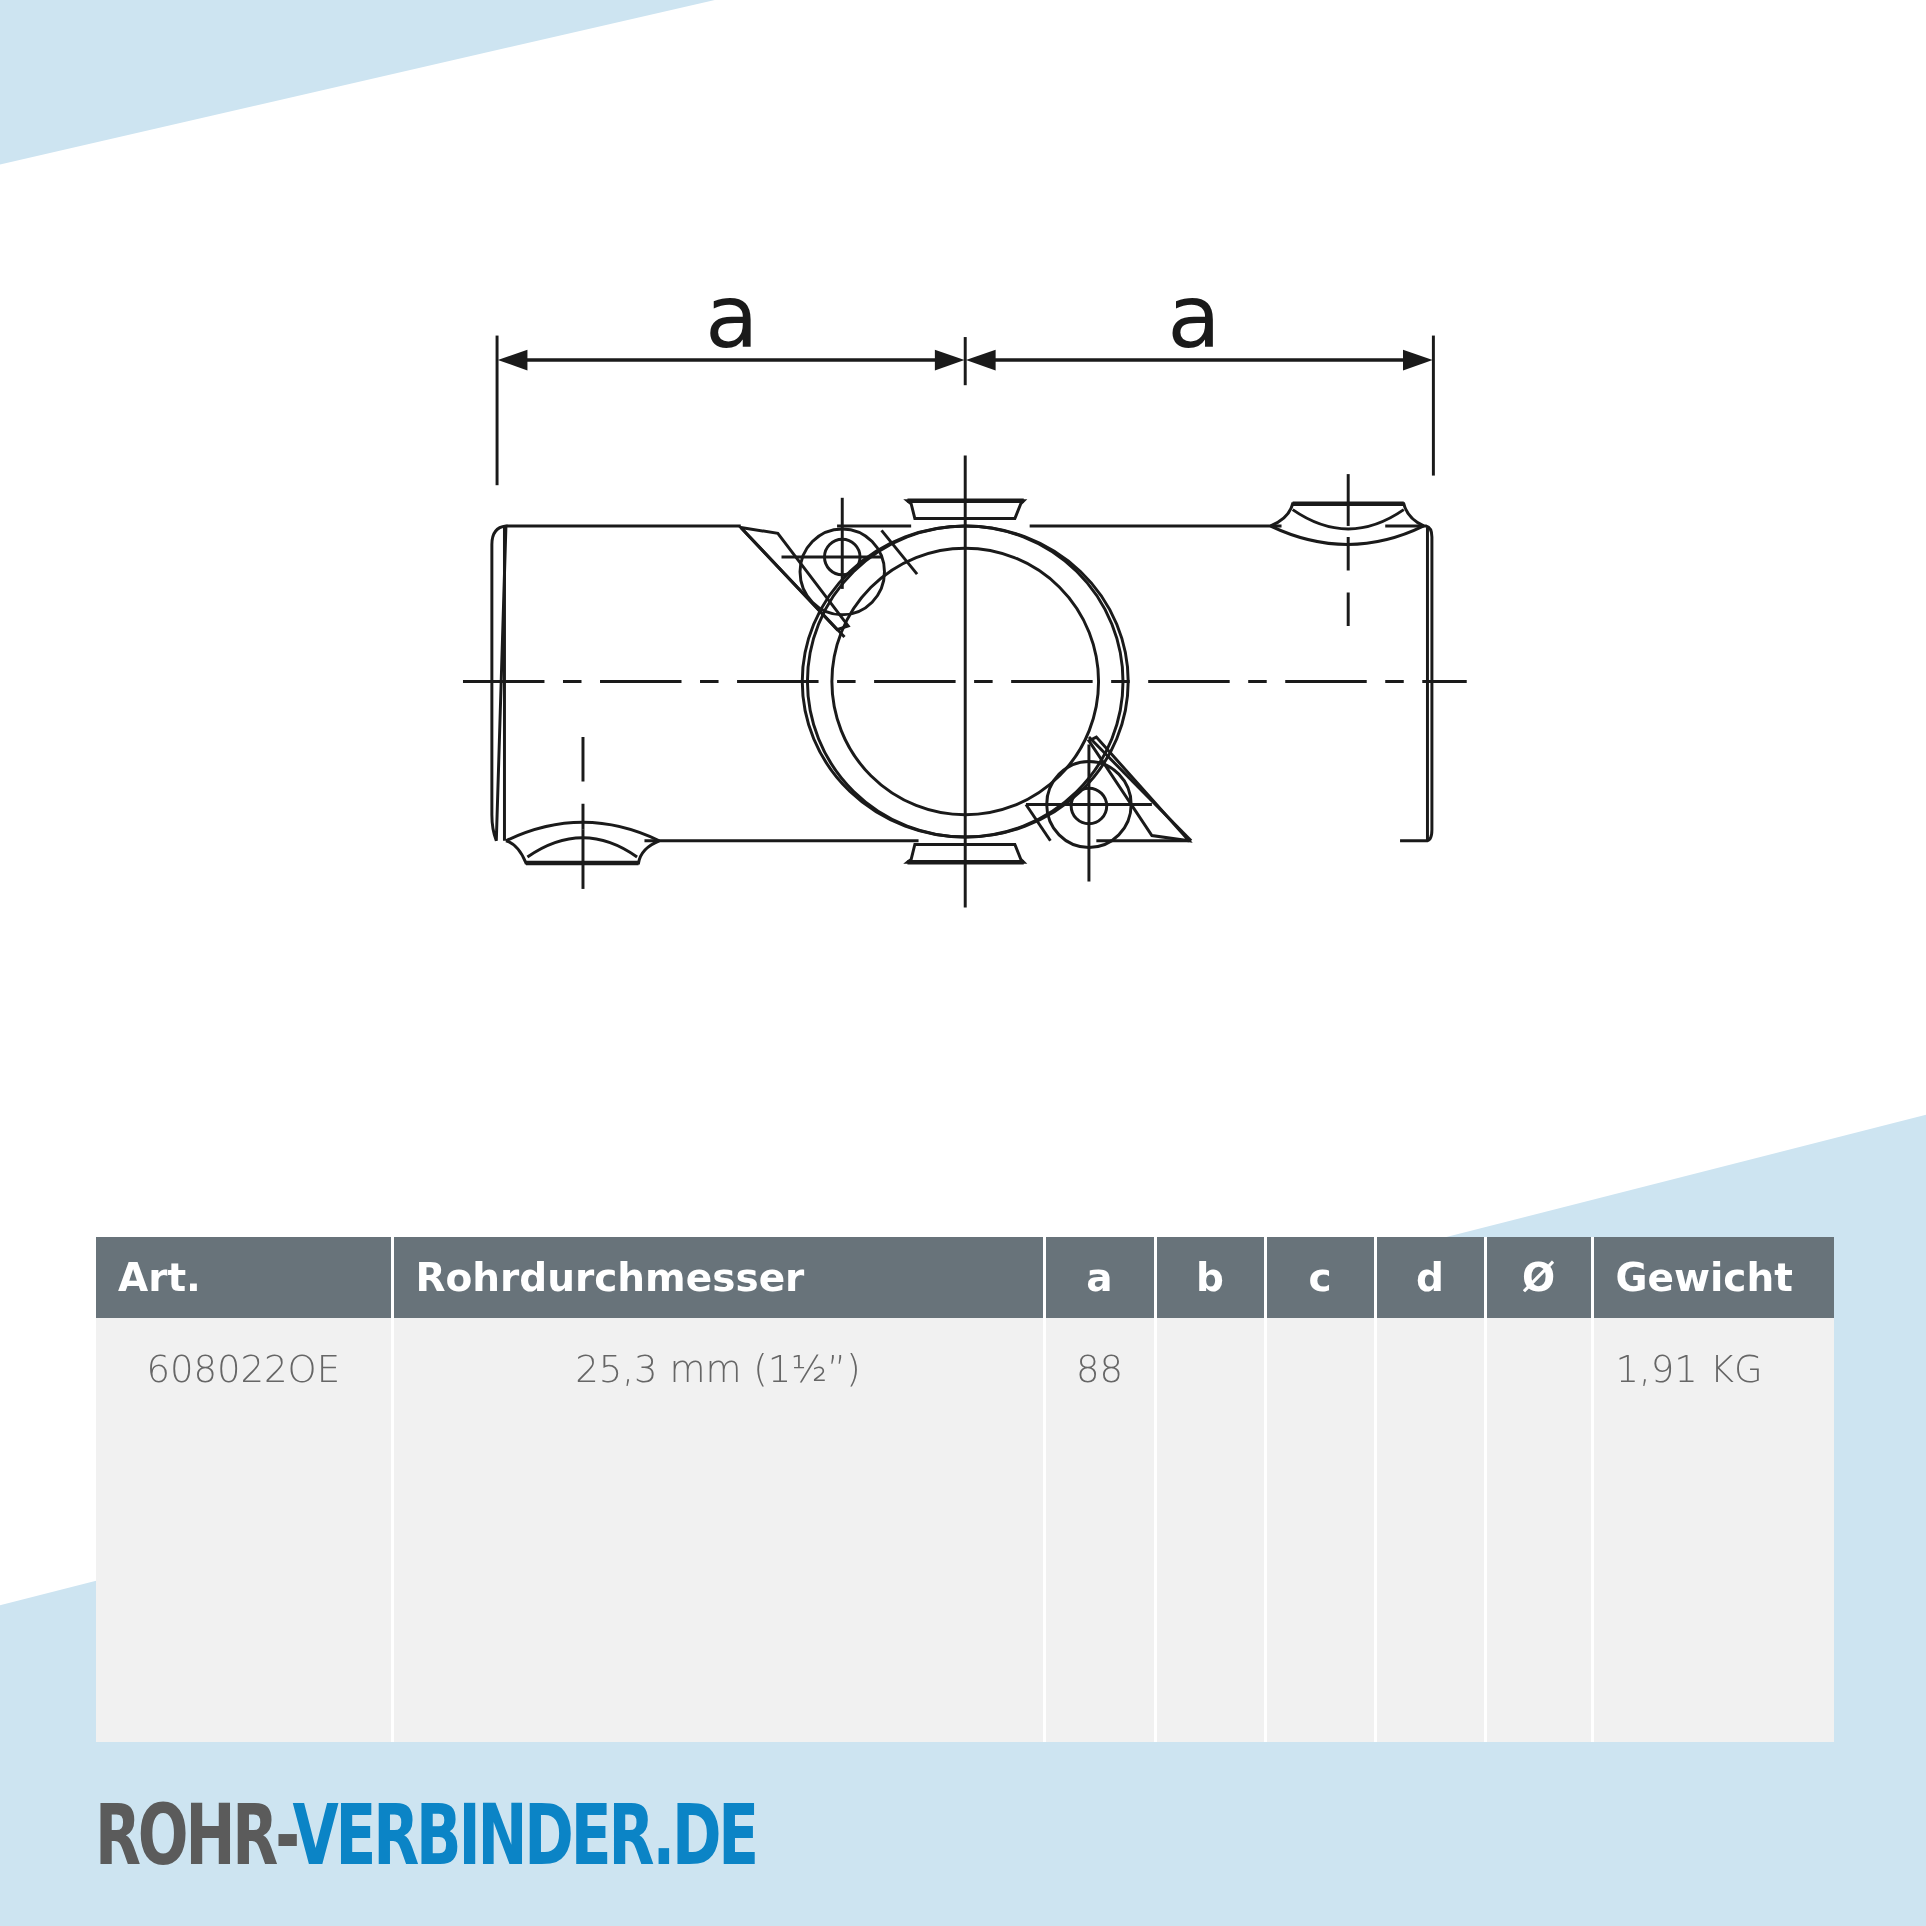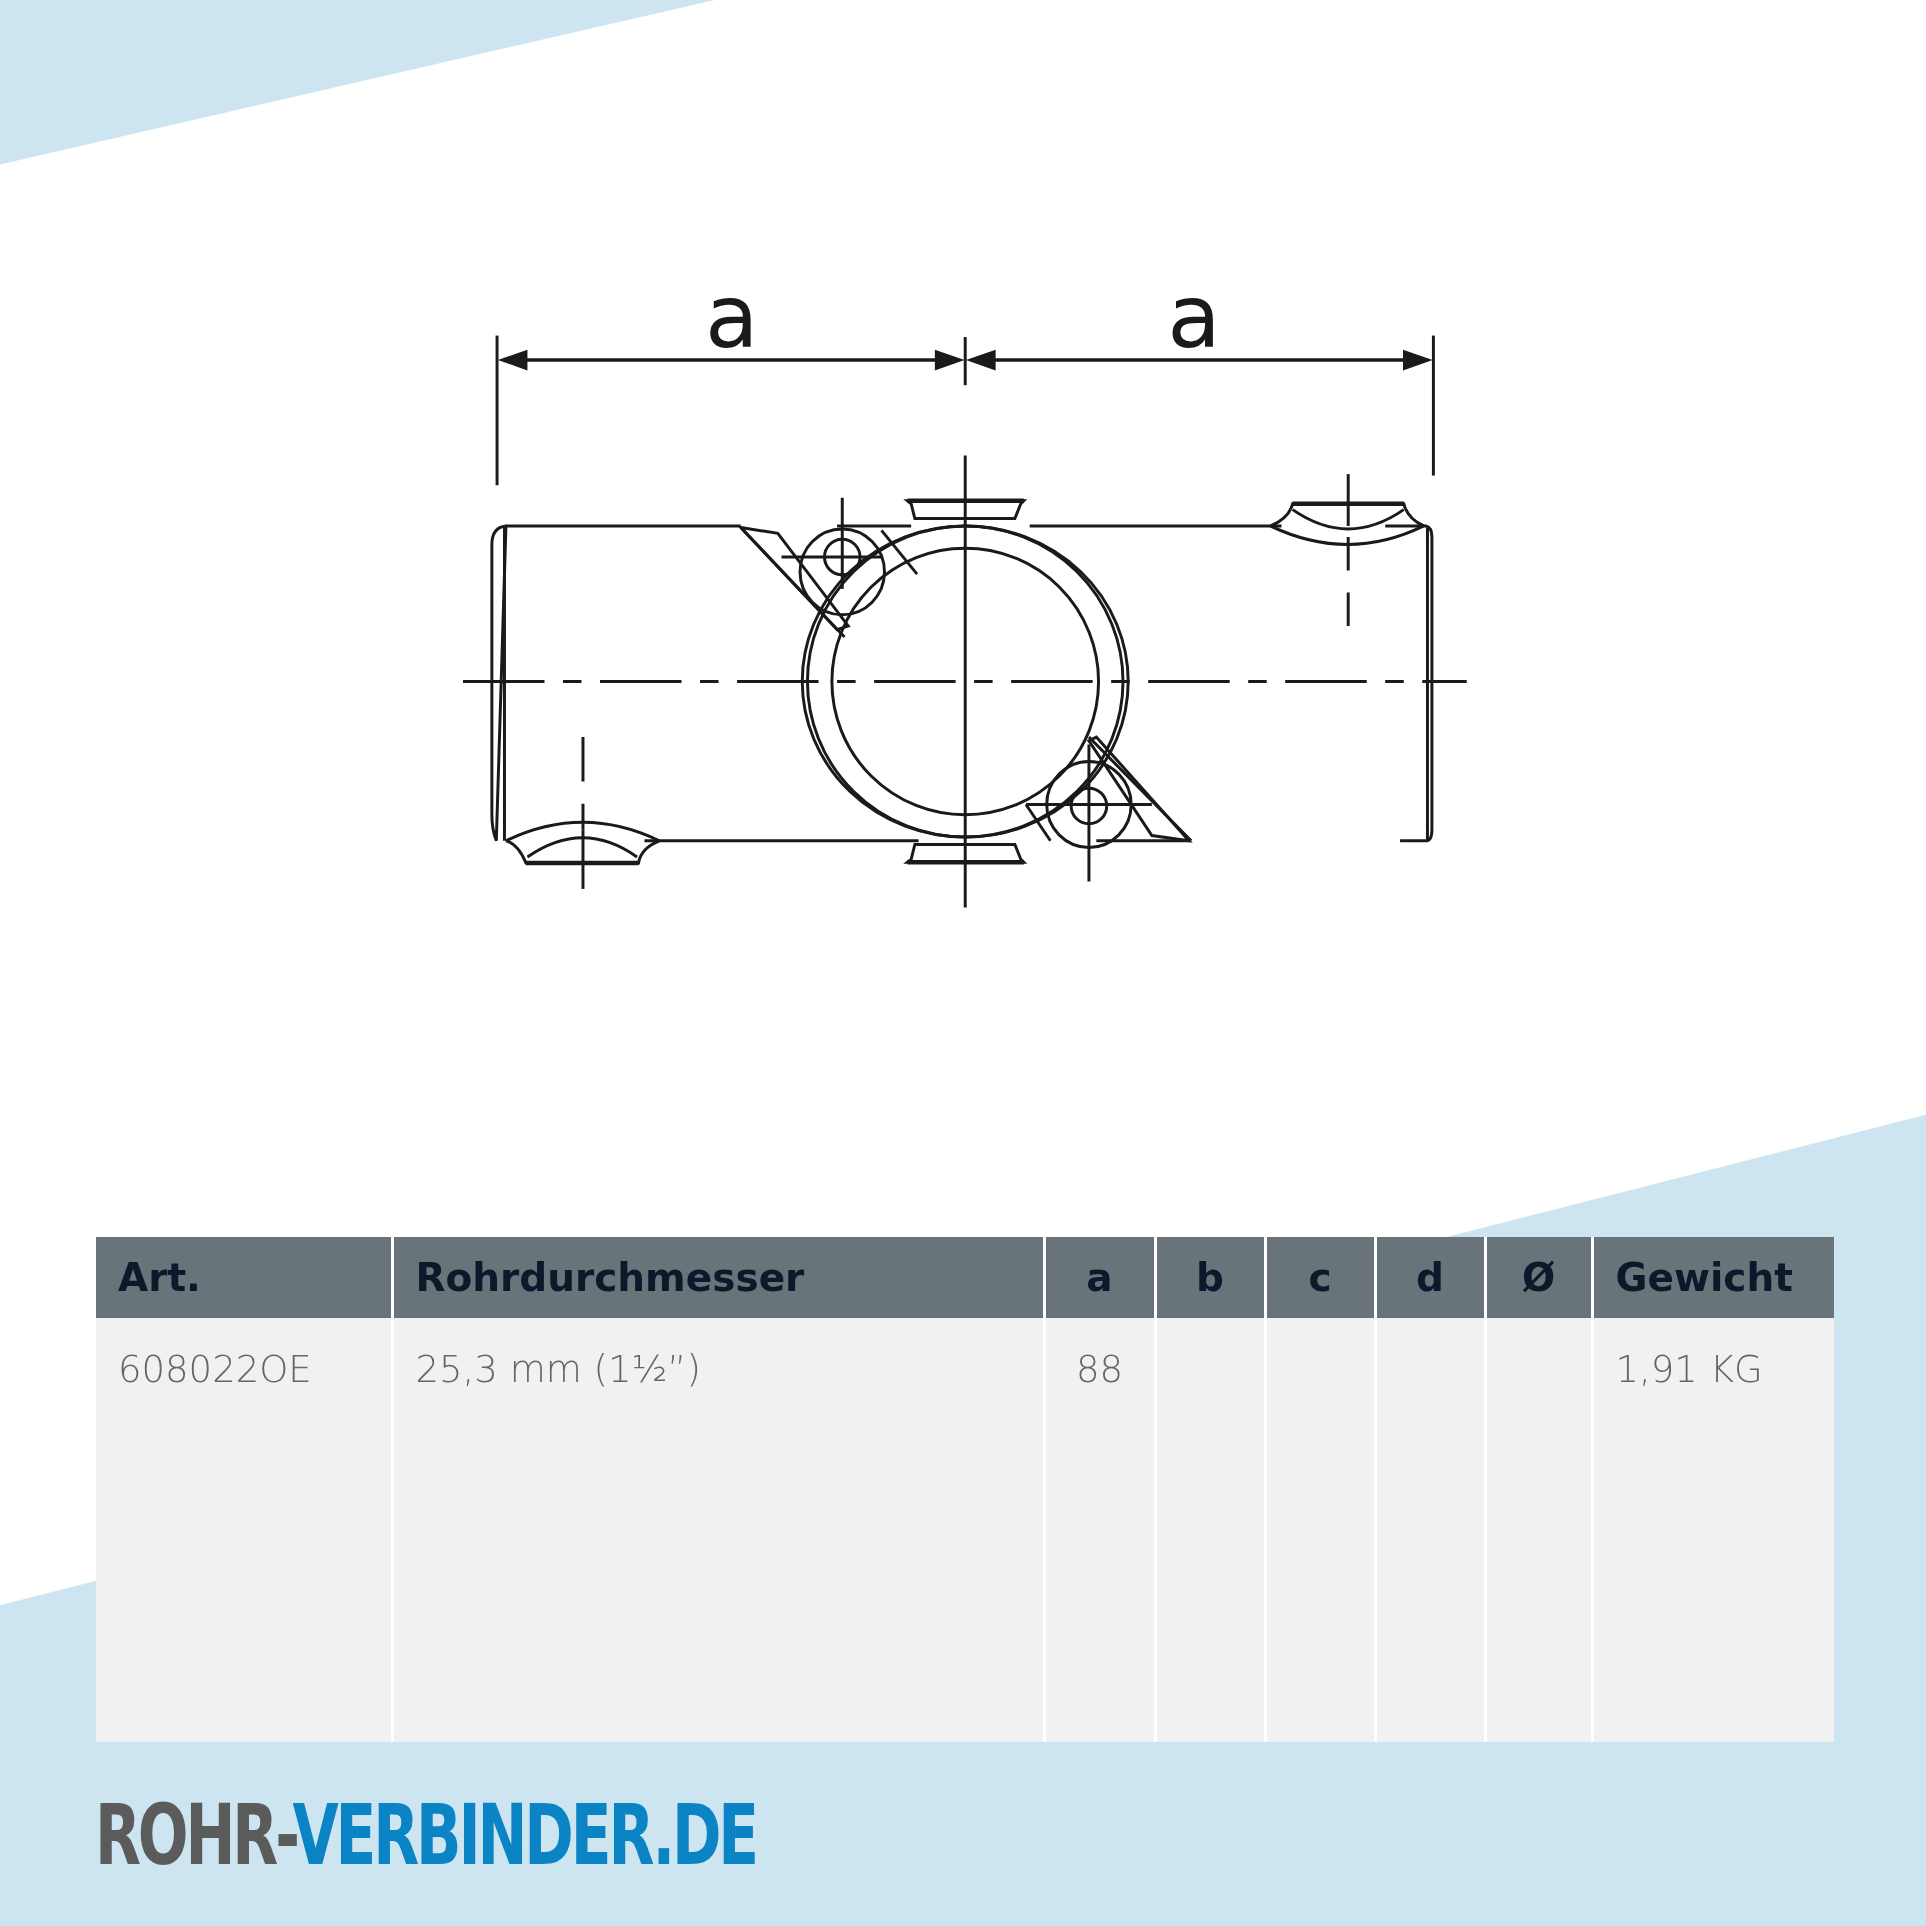--- a/index.html
+++ b/index.html
@@ -8,33 +8,33 @@
     background: #ffffff;
     font-family: "Liberation Sans", "DejaVu Sans", sans-serif;
   }
   .bg-shape { position: absolute; left: 0; top: 0; }
   .drawing { position: absolute; left: 0; top: 0; }
   .spec-table {
     position: absolute; left: 96px; top: 1237px; width: 1738px; height: 505px;
     border-collapse: collapse; table-layout: fixed;
   }
   .spec-table th {
-    background: #68737a; color: #0f172a; height: 81px;
+    background: #68737a; color: #ffffff; height: 81px;
     font-size: 39px; font-weight: 600; padding: 0 22px;
     border-left: 3px solid #ffffff; border-right: 0;
     font-family: "DejaVu Sans", sans-serif; letter-spacing: 0px;
     text-align: left; vertical-align: middle; box-sizing: border-box;
   }
   .spec-table th:first-child { border-left: 0; }
   .spec-table td {
     background: #f1f1f1; color: #666666; font-size: 37px;
     font-family: "DejaVu Sans", sans-serif; font-weight: 300;
     border-left: 3px solid #ffffff;
     vertical-align: top; padding: 30px 22px 0 22px; box-sizing: border-box;
-    text-align: left;
+    text-align: center;
   }
   .spec-table td:first-child { border-left: 0; }
   .spec-table .c { text-align: center; padding-left: 0; padding-right: 0; }
   .spec-table .r { text-align: left; padding-right: 31px; }
   .brand {
     position: absolute; left: 95px; top: 1791px; height: 89px;
     font-family: "DejaVu Sans", sans-serif; font-weight: bold;
     font-size: 83px; letter-spacing: -4.4px;
     transform: scaleX(0.72); transform-origin: left top;
     white-space: nowrap; line-height: 89px;

